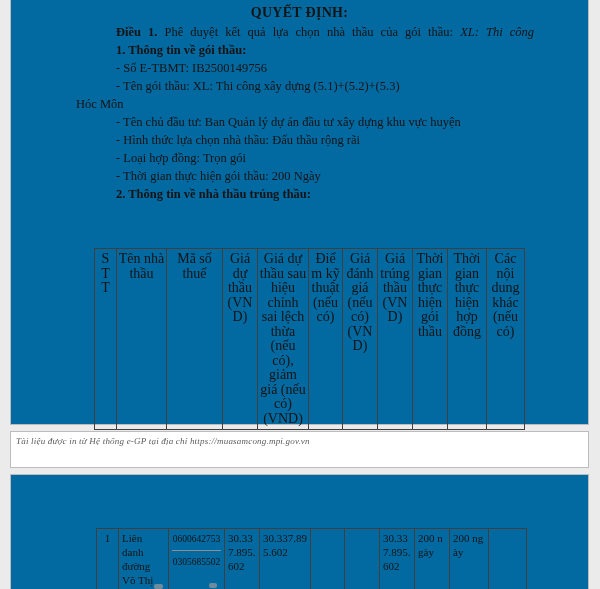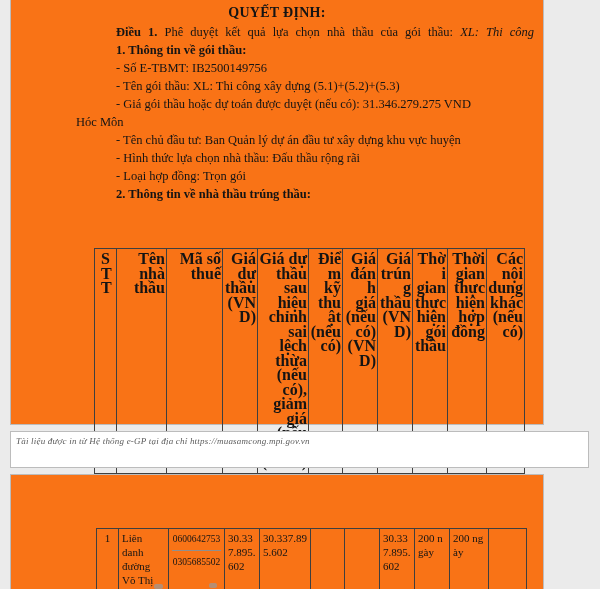--- a/index.html
+++ b/index.html
@@ -6,22 +6,22 @@
   html, body { width: 600px; height: 589px; overflow: hidden; }
   body {
     background: #ebebeb;
     font-family: "Liberation Serif", "DejaVu Serif", serif;
     color: #141414;
     position: relative;
   }
   .page {
     position: absolute;
     left: 10px;
-    width: 534px;
-    background: #f97316;
+    width: 579px;
+    background: #0369a1;
     border: 1px solid #bcbcbc;
   }
   #page1 { top: 0; height: 425px; border-top: none; }
   #footer-strip { position: absolute; left: 10px; top: 431px; width: 579px; height: 37px;
     background: #fff; border: 1px solid #bcbcbc; }
   #page2 { top: 474px; height: 115px; border-bottom: none; }
 
   .doc-title {
     position: absolute; top: 5px; left: 0; width: 100%;
     text-align: center; font-weight: bold; font-size: 14px; letter-spacing: 0.3px;
@@ -36,22 +36,22 @@
   .b { font-weight: bold; }
   .i { font-style: italic; }
   .bi { font-weight: bold; }
 
   table { border-collapse: collapse; table-layout: fixed; }
   #tbl1 { position: absolute; left: 83px; top: 248px; width: 431px; }
   #tbl2 { position: absolute; left: 85px; top: 53px; width: 431px; }
   td { border: 1px solid #3f3f3f; vertical-align: top; overflow: hidden; }
   tr.hdr { height: 152px; }
   tr.hdr td {
-    font-weight: bold; font-size: 16px; line-height: 14.5px;
-    text-align: right; padding: 3px 1px; overflow-wrap: break-word;
+    font-weight: normal; font-size: 14px; line-height: 14.5px;
+    text-align: center; padding: 3px 1px; overflow-wrap: break-word;
   }
   tr.hdr td.c0 { padding: 3px 6px; word-break: break-all; }
   .c0 { width: 22px; } .c1 { width: 50px; } .c2 { width: 56px; }
   .c3 { width: 35px; margin-left: 12px; } .c4 { width: 51px; } .c5 { width: 34px; }
   .c6 { width: 35px; } .c7 { width: 35px; } .c8 { width: 35px; }
   .c9 { width: 39px; } .c10 { width: 38px; }
   tr.datarow { height: 52px; }
   tr.datarow td {
     font-size: 11px; line-height: 14px; padding: 2px 3px;
     word-break: break-all; text-align: left;
@@ -75,25 +75,25 @@
 <div id="page1" class="page">
   <div class="doc-title">QUYẾT ĐỊNH:</div>
 
   <div class="content">
     <div class="ln jline indent">
       <span class="b">Điều 1.</span><span> Phê duyệt kết quả lựa chọn nhà thầu của gói thầu: </span><span class="i">XL: Thi công</span>
     </div>
     <div class="ln indent bi">1. Thông tin về gói thầu:</div>
     <div class="ln indent">- Số E-TBMT: IB2500149756</div>
     <div class="ln indent">- Tên gói thầu: XL: Thi công xây dựng (5.1)+(5.2)+(5.3)</div>
-    <div class="ln indent">- Giá gói thầu hoặc dự toán được duyệt (nếu có): 31.346.279.275 VND</div>
     <div class="ln">Hóc Môn</div>
     <div class="ln indent">- Tên chủ đầu tư: Ban Quản lý dự án đầu tư xây dựng khu vực huyện</div>
     <div class="ln indent">- Hình thức lựa chọn nhà thầu: Đấu thầu rộng rãi</div>
     <div class="ln indent">- Loại hợp đồng: Trọn gói</div>
+    <div class="ln indent">- Thời gian thực hiện gói thầu: 200 Ngày</div>
     <div class="ln indent bi">2. Thông tin về nhà thầu trúng thầu:</div>
   </div>
 
   <table id="tbl1">
     <colgroup>
       <col class="c0">
         <col class="c1">
         <col class="c2">
         <col class="c3">
         <col class="c4">

